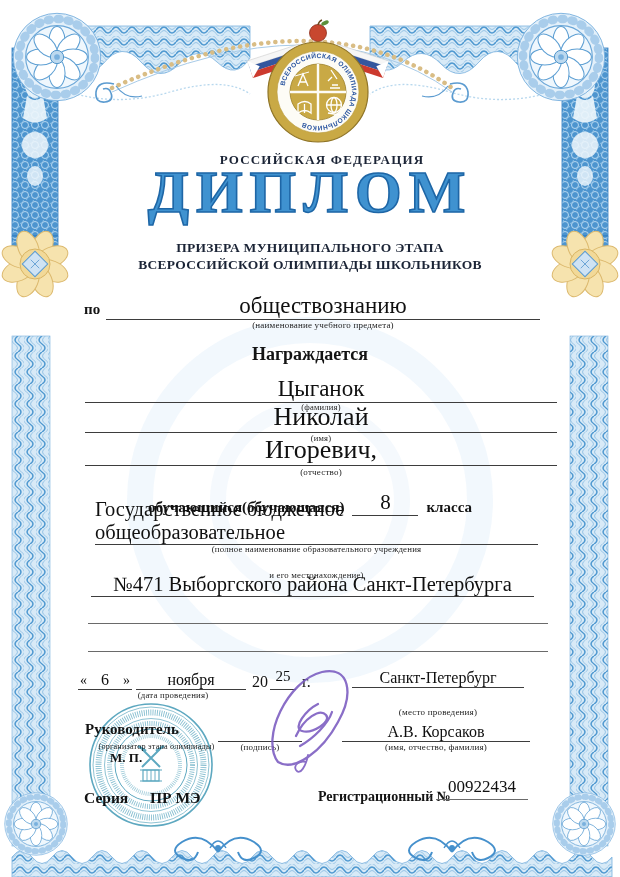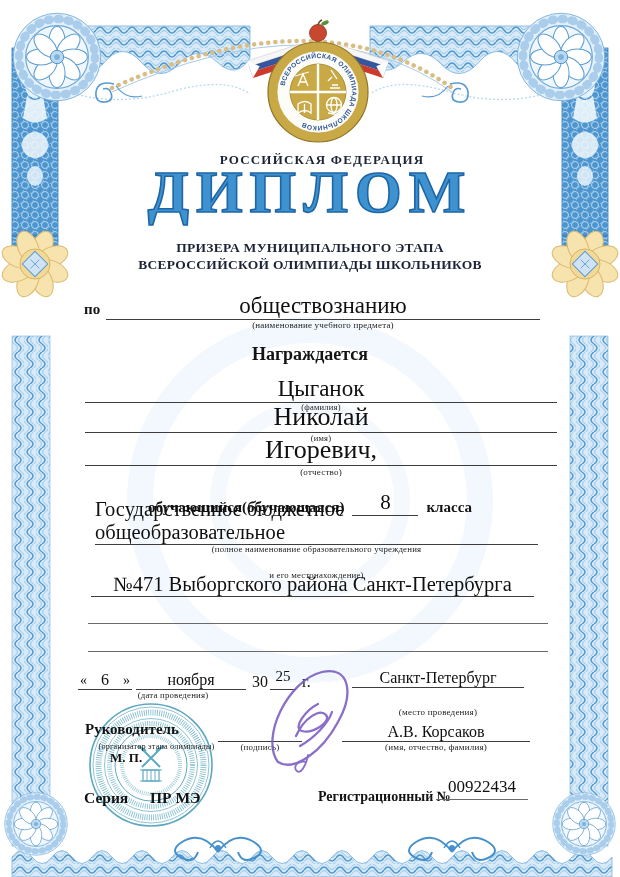--- a/index.html
+++ b/index.html
@@ -211,21 +211,21 @@
 
   <div class="abs fld" style="left:78px;top:670px;width:50px;height:19px;justify-content:space-between;padding:0 2px">
     <span style="font-size:14px">«</span>
     <span class="val" style="font-size:16px">6</span>
     <span style="font-size:14px">»</span>
   </div>
   <div class="abs fld" style="left:136px;top:670px;width:110px;height:19px">
     <span class="val" style="font-size:16px">ноября</span>
   </div>
   <div class="abs cap" style="left:108px;top:691px;width:130px;font-size:8.8px">(дата проведения)</div>
-  <div class="abs" style="left:252px;top:673px;font-size:16px">30</div>
+  <div class="abs" style="left:252px;top:673px;font-size:16px">20</div>
   <div class="abs fld" style="left:270px;top:670px;width:26px;height:19px">
     <span class="val" style="font-size:15px;position:relative;top:-4px">25</span>
   </div>
   <div class="abs" style="left:302px;top:673px;font-size:16px">г.</div>
 
   <div class="abs fld" style="left:352px;top:668px;width:172px;height:19px">
     <span class="val" style="font-size:16px">Санкт-Петербург</span>
   </div>
   <div class="abs cap" style="left:352px;top:708px;width:172px">(место проведения)</div>
 

